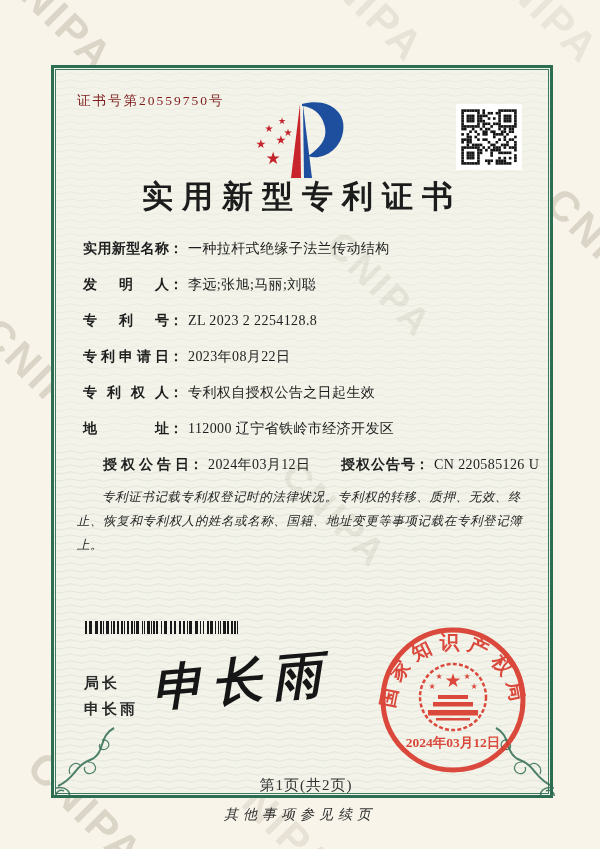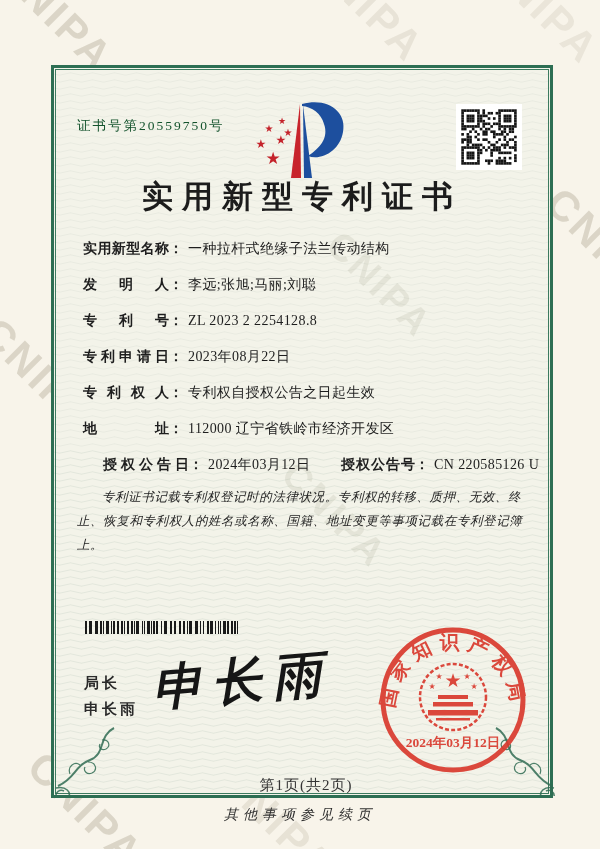--- a/index.html
+++ b/index.html
@@ -8,21 +8,21 @@
 
   .wm { position:absolute; font-family:"Liberation Sans","DejaVu Sans",sans-serif; font-weight:bold;
         font-size:42px; letter-spacing:3px; color:rgba(152,142,120,0.30); transform:rotate(45deg); z-index:1; }
   .wm.inner { font-size:38px; color:rgba(140,140,115,0.14); z-index:3; }
 
   .cert { position:absolute; left:51px; top:65px; width:502px; height:733px;
           border:3px solid #2d6e53; background:#f3f3e9; z-index:2; }
   .inner-line { position:absolute; inset:1px; border:1px solid #3c7a5f; pointer-events:none; z-index:2; }
   .waves { position:absolute; left:0; top:0; z-index:0; }
 
-  .cert-no { position:absolute; left:23px; top:49px; font-size:13.5px; letter-spacing:2px; color:#14532d; z-index:4; }
+  .cert-no { position:absolute; left:23px; top:24px; font-size:13.5px; letter-spacing:2px; color:#7f1d1d; z-index:4; }
 
   .logo { position:absolute; left:196px; top:28px; width:110px; height:86px; z-index:4; }
 
   .qr { position:absolute; left:402px; top:36px; width:66px; height:66px; background:#fff; z-index:4; }
 
   .title { position:absolute; left:0; top:108px; width:100%; text-align:center; font-size:31px;
            font-weight:bold; letter-spacing:9px; color:#1c1c1c; z-index:4; }
 
   .fields { position:absolute; left:29px; top:170px; width:460px; z-index:4; }
   .row { margin-bottom:14px; line-height:22px; font-size:14px; color:#1e1e1e; display:flex; }

